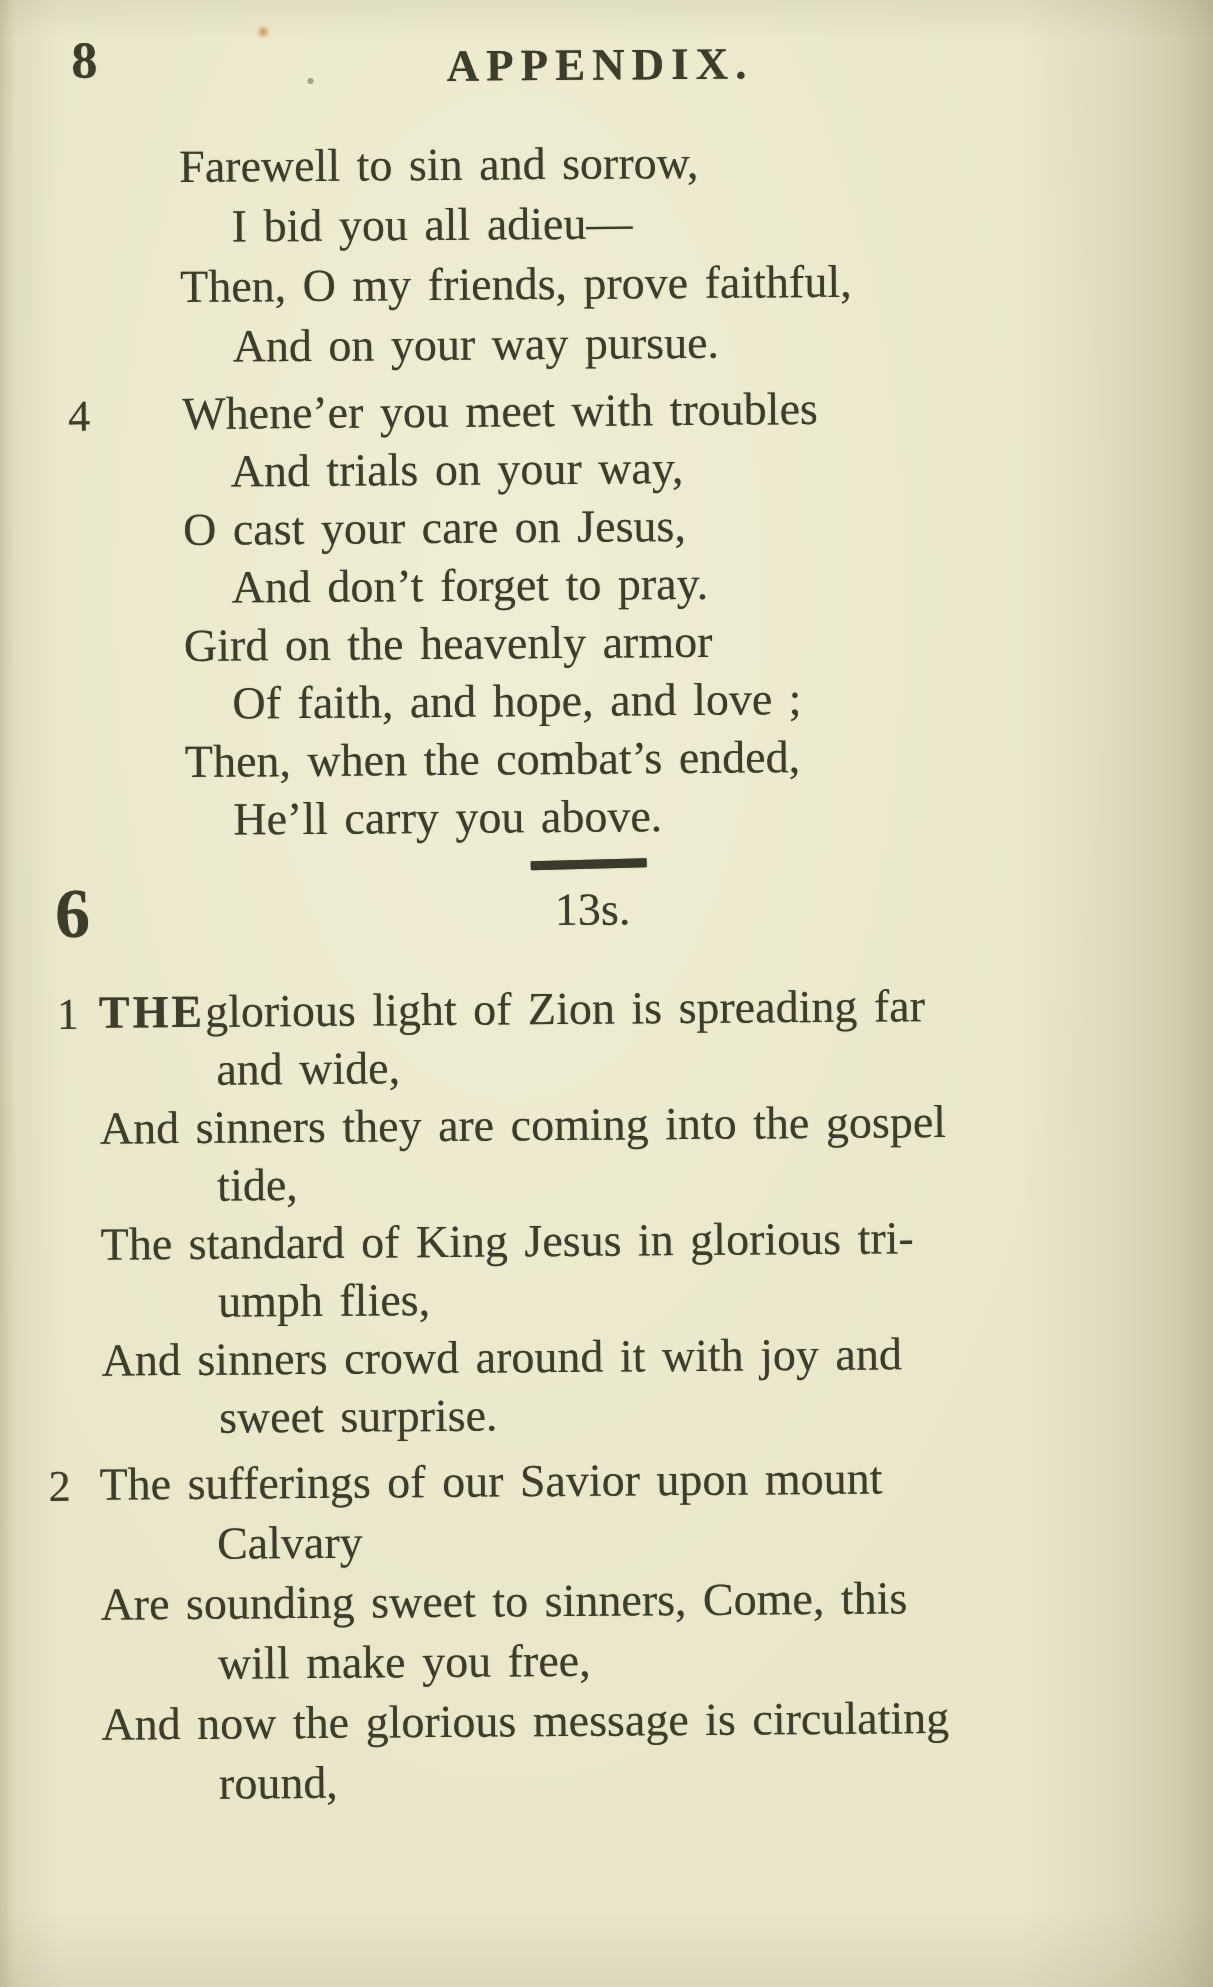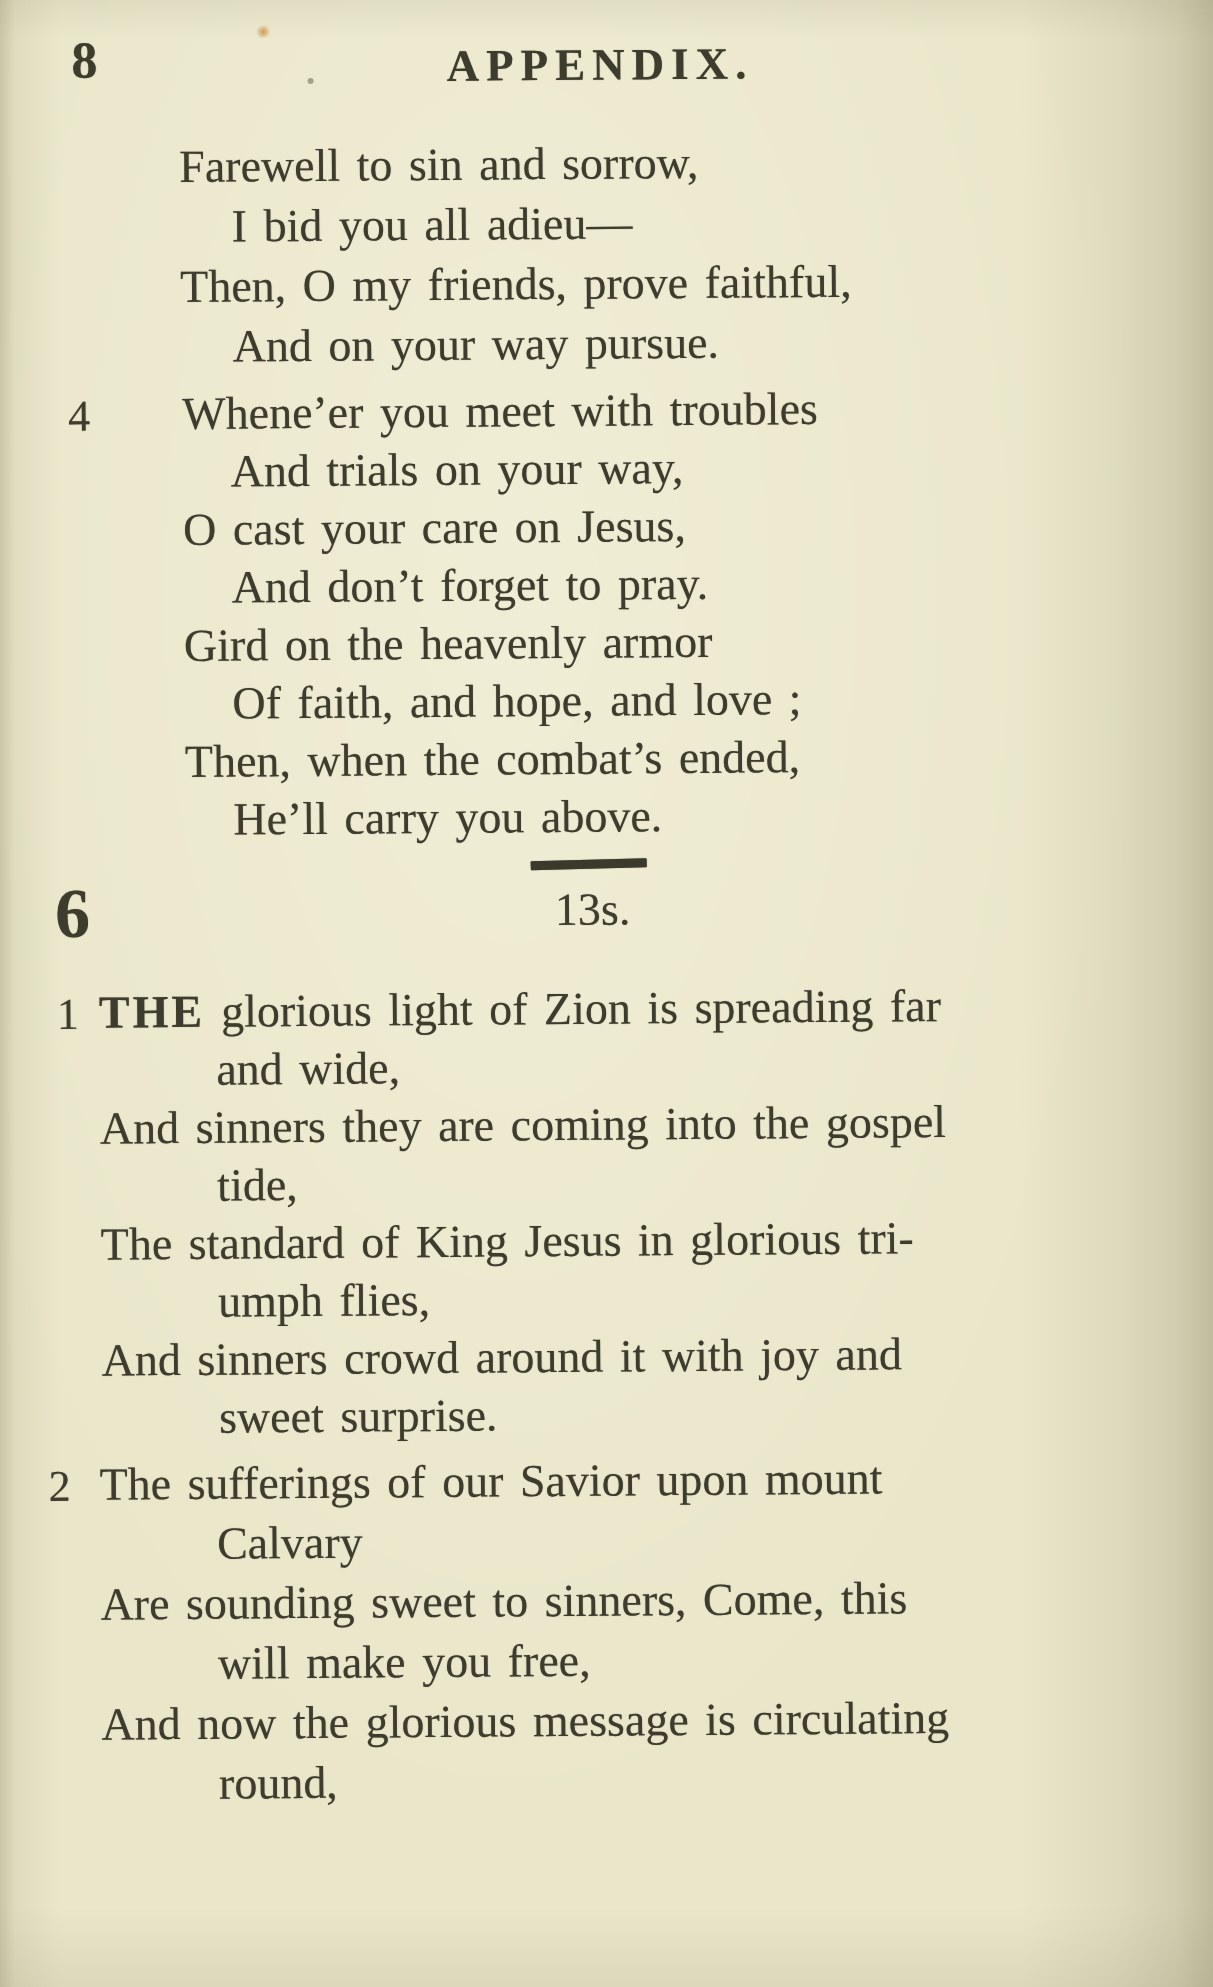--- a/index.html
+++ b/index.html
@@ -33,21 +33,21 @@
   #verse-1{left:0;top:983px;line-height:58px;width:100%;}
   #verse-1 .lines{margin-left:98px;}
   #verse-1 .cont{padding-left:117px;}
   #verse-2{left:0;top:1454px;line-height:60px;width:100%;}
   #verse-2 .lines{margin-left:95px;}
   #verse-2 .cont{padding-left:117px;}
   .vnum{position:absolute;font-size:44px;}
   #verse-4 .vnum{left:72px;top:2px;}
   #verse-1 .vnum{left:56px;top:2px;}
   #verse-2 .vnum{left:44px;top:2px;}
-  .lead{font-weight:bold;letter-spacing:3px;margin-right:16px;}
+  .lead{font-weight:bold;letter-spacing:3px;}
   .rule{position:absolute;left:531px;top:863px;width:116px;height:9px;background:#3b392c;
         border-radius:1px;transform:rotate(-1.1deg);box-shadow:0 0 1px rgba(59,57,44,.7);}
   .hymn-num{left:55px;top:873px;font-size:70px;font-weight:bold;letter-spacing:1px;}
   .meter{left:0;top:886px;width:100%;text-align:center;font-size:46px;transform:translateX(-14px);}
   .speck-orange{position:absolute;left:262px;top:26px;width:16px;height:13px;border-radius:50%;
         background:radial-gradient(circle, rgba(205,132,52,.8), rgba(205,132,52,0) 70%);}
   .speck-dark{position:absolute;left:314px;top:79px;width:6px;height:6px;border-radius:50%;
         background:rgba(80,75,55,.45);}
 </style>
 </head>

